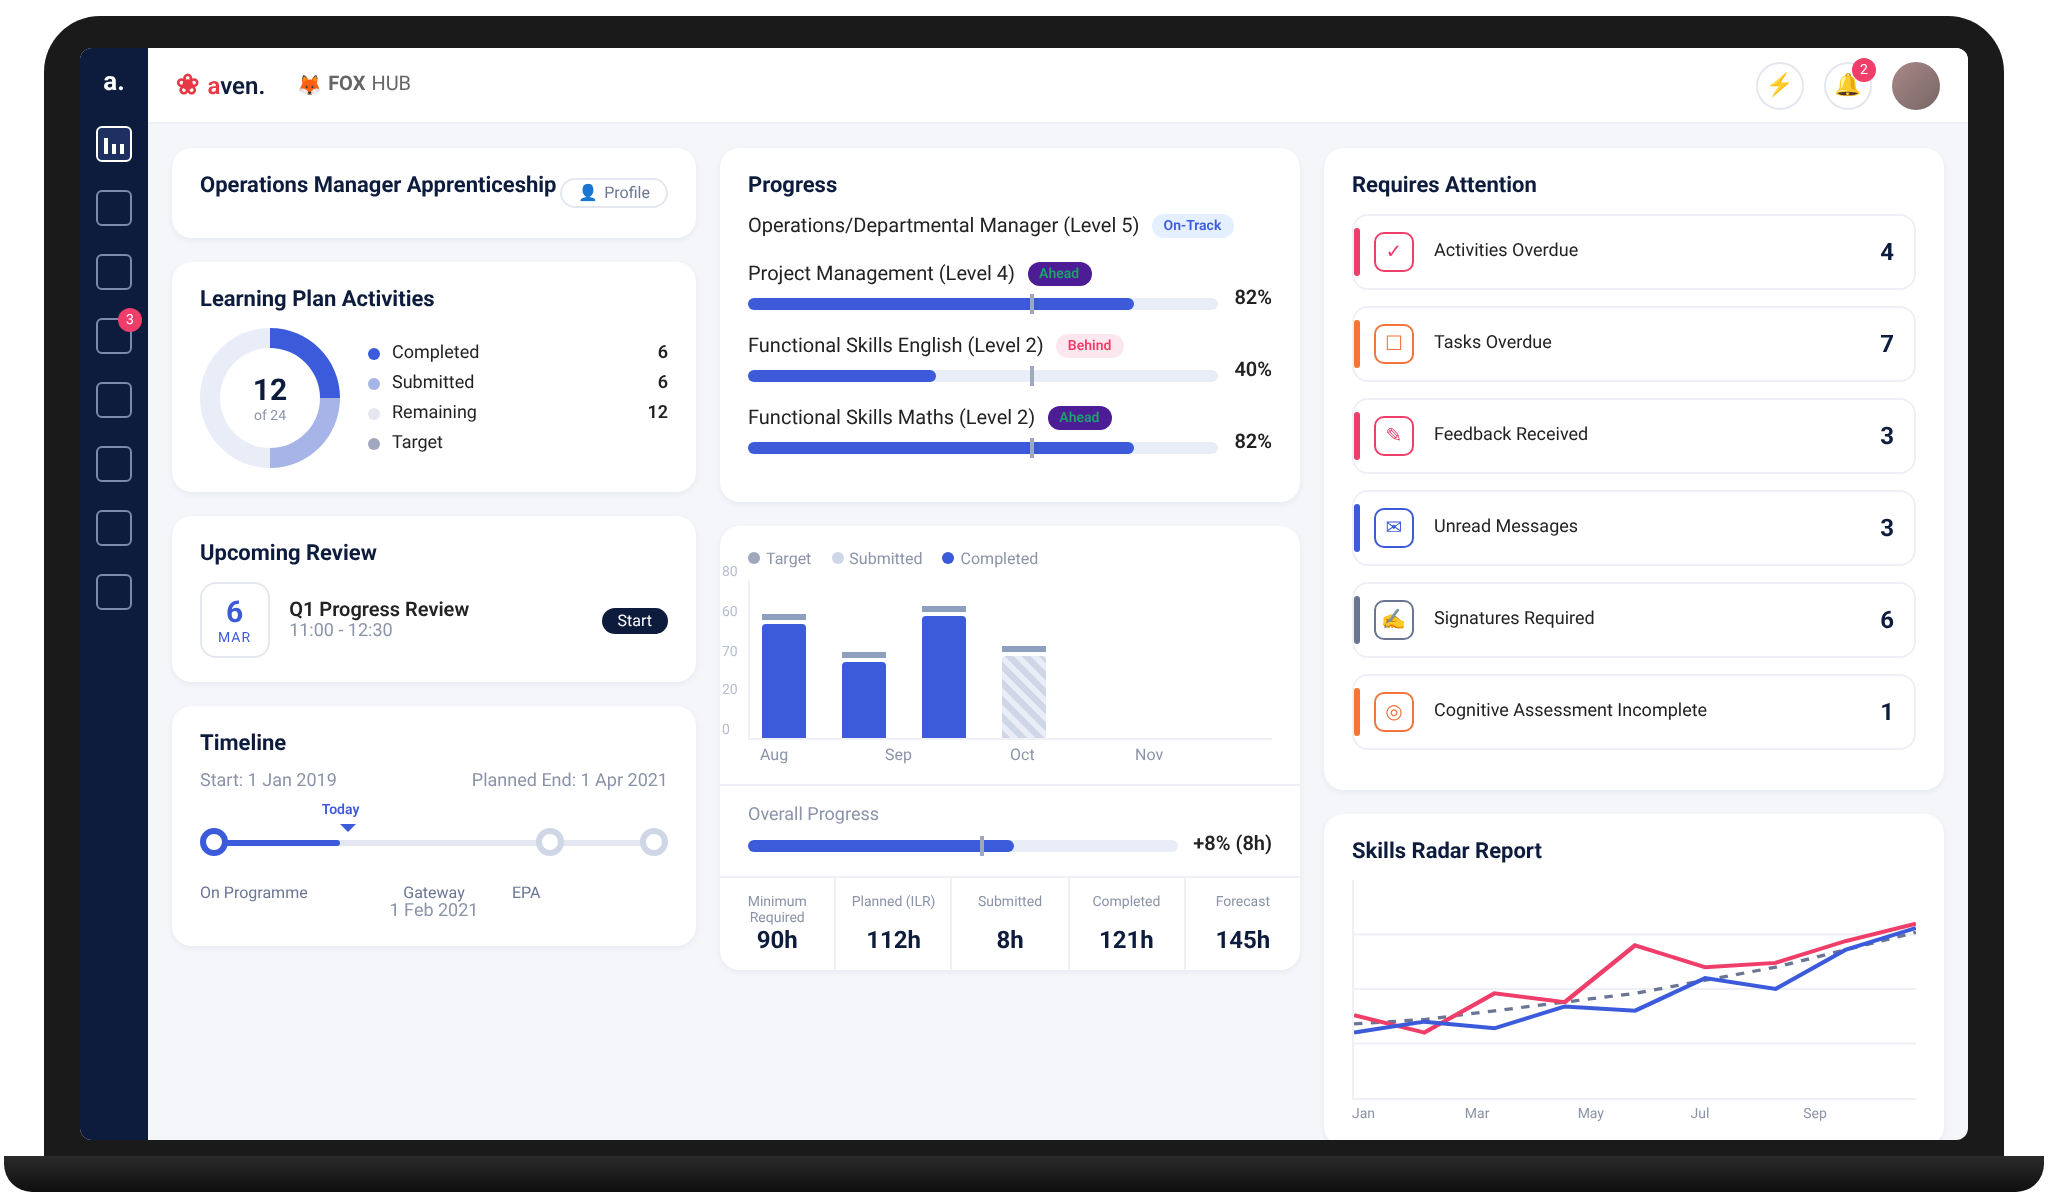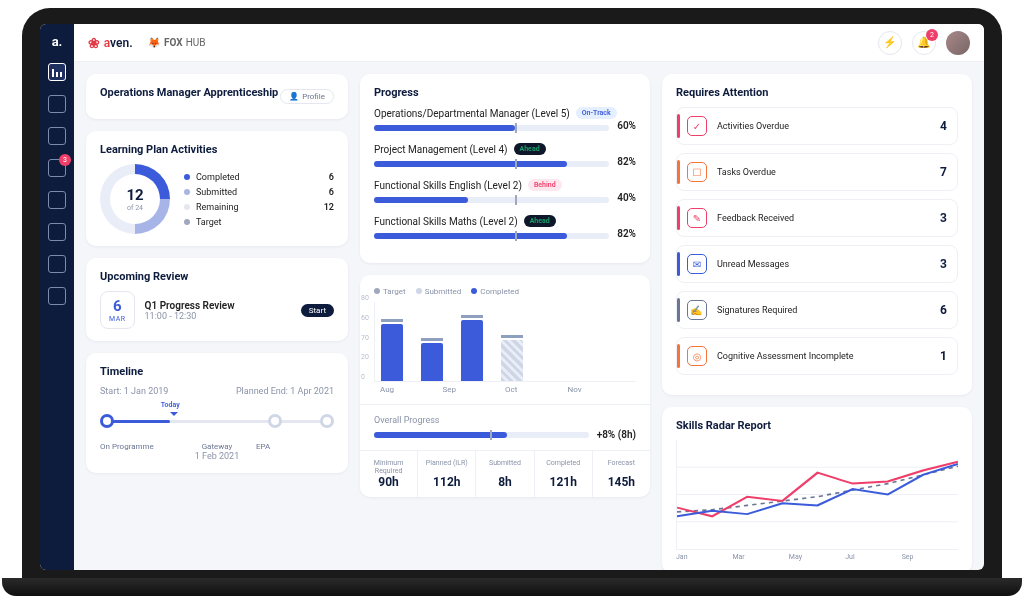--- a/index.html
+++ b/index.html
@@ -66,21 +66,21 @@
 .timeline-track .today::after { content:''; position:absolute; left:50%; top:11px; width:0; height:0; border:4px solid transparent; border-top-color:#3b5bdb;}
 .tlabels { display:flex; font-size:8px; color:#6b7694;}
 .tlabels .c { flex:1; }
 .tlabels .c.r { text-align:left;}
 .tlabels .c.m { text-align:center;}
 
 .prog-item { margin:6px 0 12px 0;}
 .prog-item .row1 { display:flex; align-items:center; gap:6px;}
 .badge { font-size:7px; padding:2px 6px; border-radius:8px; font-weight:600;}
 .badge.ontrack { background:#e4efff; color:#3b5bdb;}
-.badge.ahead { background:#0f172a; color:#1aa36a;}
+.badge.ahead { background:#4c1d95; color:#1aa36a;}
 .badge.behind { background:#fde7ef; color:#ef3e6a;}
 .pbar { height:6px; background:#e9edf7; border-radius:3px; margin-top:6px; position:relative;}
 .pbar .f1 { position:absolute; left:0; top:0; bottom:0; background:#3b5bdb; border-radius:3px;}
 .pbar .tick { position:absolute; top:-2px; width:2px; height:10px; background:#9fa8bd;}
 .prog-item .pct { margin-left:auto; font-weight:600; font-size:10px;}
 
 .otj-legend { display:flex; gap:10px; font-size:8px; color:#8a93a8; margin-bottom:6px;}
 .otj-legend .sw { width:6px; height:6px; border-radius:50%; display:inline-block; margin-right:3px;}
 .barchart { display:flex; align-items:flex-end; height:80px; gap:18px; border-left:1px solid #eef0f5; border-bottom:1px solid #eef0f5; padding:0 6px; position:relative;}
 .barchart .yl { position:absolute; left:-14px; font-size:7px; color:#b6bdce;}
@@ -235,27 +235,20 @@
 
         <div class="col">
           <div class="card">
             <h3>Progress</h3>
             <div id="prog-list">
                 <div class="prog-item">
        <div class="row1">
                     <span>Operations/Departmental Manager (Level 5)</span>
                     <span class="badge ontrack">On-Track</span>
                   </div>
-       <div style="display:flex;align-items:center;gap:8px">
-         <div class="pbar" style="flex:1">
-                      <div class="f1" style="width:60%"></div>
-                      <div class="tick" style="left:60%"></div>
-                    </div>
-         <span class="pct">60%</span>
-       </div>
      </div>
                 <div class="prog-item">
        <div class="row1">
                     <span>Project Management (Level 4)</span>
                     <span class="badge ahead">Ahead</span>
                   </div>
        <div style="display:flex;align-items:center;gap:8px">
          <div class="pbar" style="flex:1">
                       <div class="f1" style="width:82%"></div>
                       <div class="tick" style="left:60%"></div>

